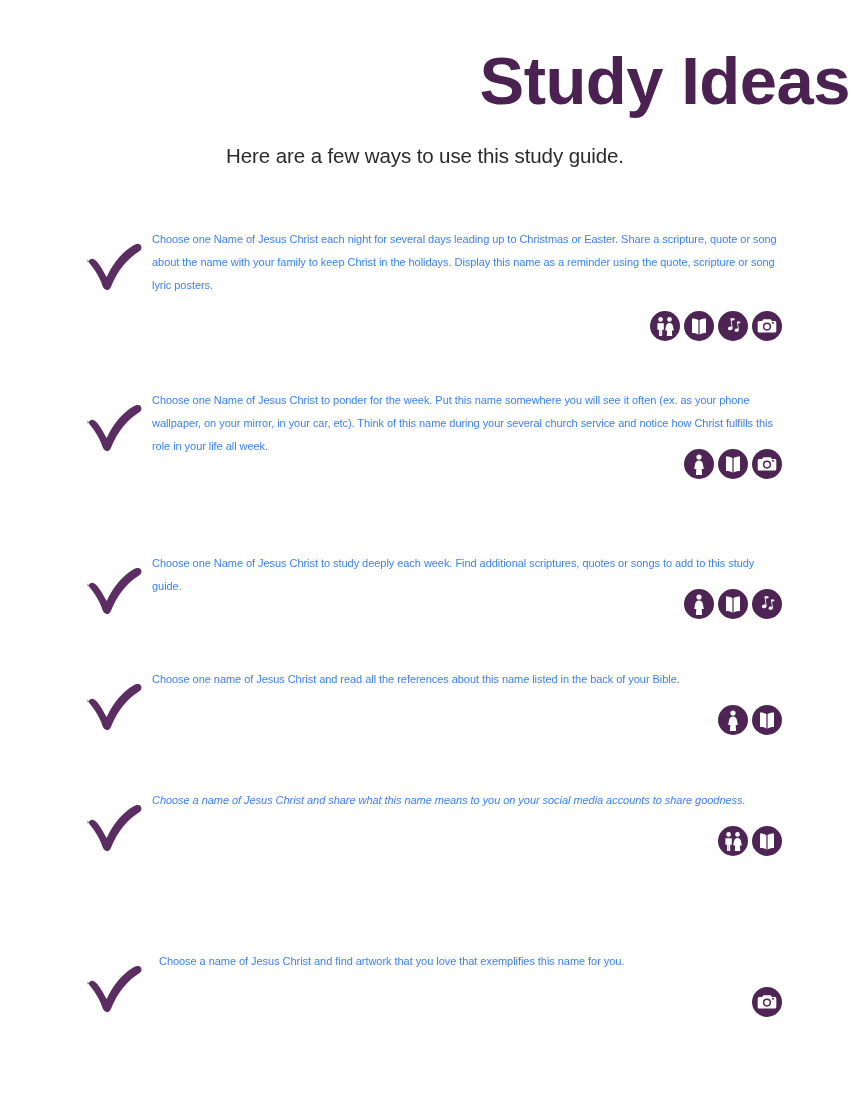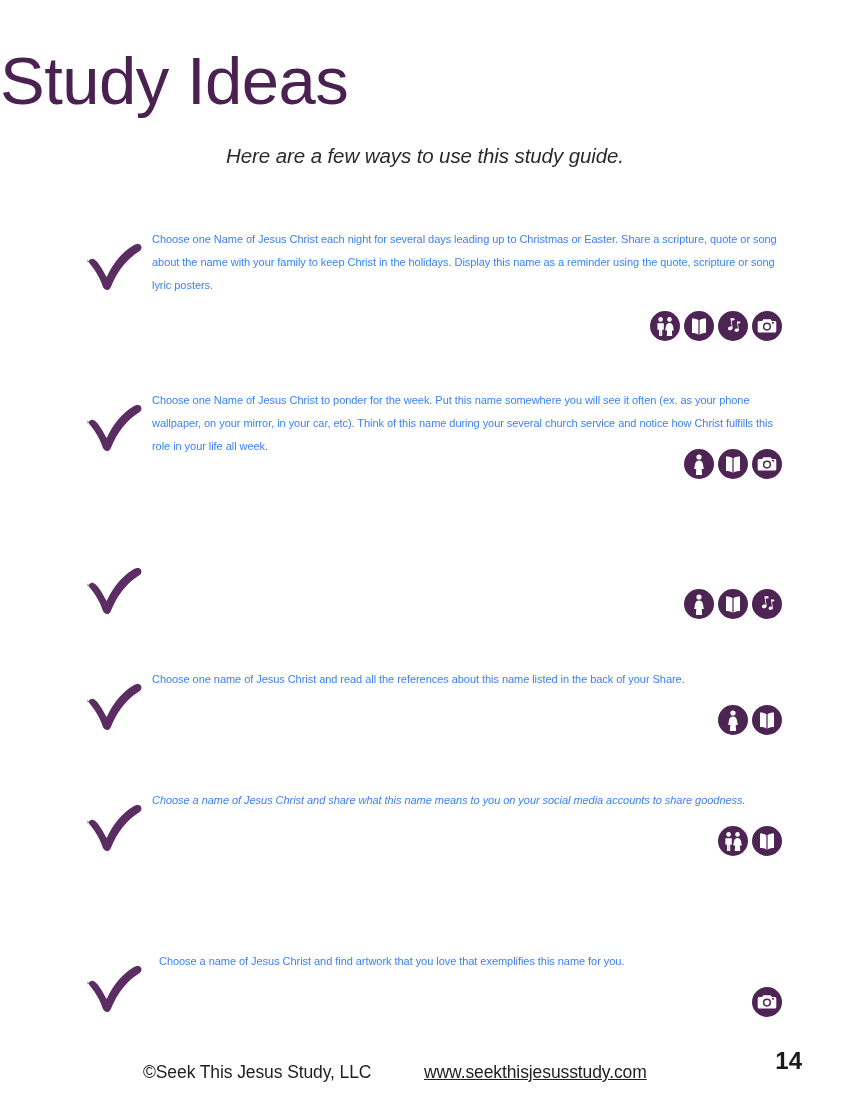--- a/index.html
+++ b/index.html
@@ -20,38 +20,37 @@
     height: 1100px;
     box-sizing: border-box;
   }
 
   
   .page-title {
     position: absolute;
     top: 46px;
     left: 0;
     width: 850px;
-    text-align: left;
+    text-align: right;
     font-size: 67px;
-    font-weight: 400;
+    font-weight: 700;
     letter-spacing: -0.5px;
     color: #4a2150;
     line-height: 1.05;
   }
   .page-subtitle {
     position: absolute;
     top: 144px;
     left: 0;
     width: 850px;
     text-align: center;
     font-size: 20.5px;
     font-weight: 400;
     color: #2b2b2b;
     letter-spacing: -0.1px;
-    font-style: italic;
   }
 
   
   .ideas {
     position: absolute;
     top: 228px;
     left: 0;
     width: 850px;
   }
   .idea-row {
@@ -223,20 +222,21 @@
           </div>
         </div>
       </div>
       <div class="idea-row" style="position: absolute; top: 324px;">
         <div class="check-wrap">
           <svg viewBox="0 0 62 56">
             <path d="M3.6 26.8c0.9-2.6 3.2-4.4 5.6-3.9 1.7 0.4 3.0 1.8 4.1 3.2 3.0 3.8 5.5 8.0 7.8 12.4 0.5 0.9 1.0 1.9 1.6 2.6 3.2-7.0 7.3-13.6 12.3-19.5 4.1-4.8 8.8-9.2 14.3-12.2 2.0-1.1 4.5-2.0 6.5-0.9 1.9 1.1 2.2 3.8 0.9 5.5-0.9 1.2-2.3 1.9-3.5 2.7-8.9 5.8-15.9 14.2-21.1 23.4-1.9 3.4-3.6 6.9-5.0 10.5-0.6 1.4-1.4 2.9-2.9 3.4-1.9 0.6-3.9-0.7-4.9-2.4-1.0-1.7-1.4-3.7-2.2-5.5-2.4-5.7-5.6-11.1-9.4-16.0-1.3-1.7-2.8-3.4-3.6-5.4-0.3-0.6-0.4-1.3-0.5-1.9z" fill="#5b2d63"></path>
           </svg>
         </div>
         <div class="idea-body" style="margin-left: 152px; width: 630px;">
+          <div class="idea-text">Choose one Name of Jesus Christ to study deeply each week. Find additional scriptures, quotes or songs to add to this study guide.</div>
           <div class="idea-icons" style="top: 37px;">
             <span class="ic">
               <svg viewBox="0 0 30 30" width="30" height="30">
                 <circle cx="15" cy="8" r="2.6" fill="white"></circle>
                 <path d="M15 11.6c2.2 0 3.6 1.4 4 3.8l0.8 4.7h-2.1l0.4 5.9h-6.2l0.4-5.9h-2.1l0.8-4.7c0.4-2.4 1.8-3.8 4-3.8z" fill="white"></path>
               </svg>
             </span>
             <span class="ic">
               <svg viewBox="0 0 30 30" width="30" height="30">
                 <path d="M15 9.6c-1.9-1.5-4.2-2-7-2v14.4c2.8 0 5.1 0.5 7 2z" fill="white"></path>
@@ -253,21 +253,21 @@
           </div>
         </div>
       </div>
       <div class="idea-row" style="position: absolute; top: 440px;">
         <div class="check-wrap">
           <svg viewBox="0 0 62 56">
             <path d="M3.6 26.8c0.9-2.6 3.2-4.4 5.6-3.9 1.7 0.4 3.0 1.8 4.1 3.2 3.0 3.8 5.5 8.0 7.8 12.4 0.5 0.9 1.0 1.9 1.6 2.6 3.2-7.0 7.3-13.6 12.3-19.5 4.1-4.8 8.8-9.2 14.3-12.2 2.0-1.1 4.5-2.0 6.5-0.9 1.9 1.1 2.2 3.8 0.9 5.5-0.9 1.2-2.3 1.9-3.5 2.7-8.9 5.8-15.9 14.2-21.1 23.4-1.9 3.4-3.6 6.9-5.0 10.5-0.6 1.4-1.4 2.9-2.9 3.4-1.9 0.6-3.9-0.7-4.9-2.4-1.0-1.7-1.4-3.7-2.2-5.5-2.4-5.7-5.6-11.1-9.4-16.0-1.3-1.7-2.8-3.4-3.6-5.4-0.3-0.6-0.4-1.3-0.5-1.9z" fill="#5b2d63"></path>
           </svg>
         </div>
         <div class="idea-body" style="margin-left: 152px; width: 630px;">
-          <div class="idea-text">Choose one name of Jesus Christ and read all the references about this name listed in the back of your Share.</div>
+          <div class="idea-text">Choose one name of Jesus Christ and read all the references about this name listed in the back of your Bible.</div>
           <div class="idea-icons" style="top: 37px;">
             <span class="ic">
               <svg viewBox="0 0 30 30" width="30" height="30">
                 <circle cx="15" cy="8" r="2.6" fill="white"></circle>
                 <path d="M15 11.6c2.2 0 3.6 1.4 4 3.8l0.8 4.7h-2.1l0.4 5.9h-6.2l0.4-5.9h-2.1l0.8-4.7c0.4-2.4 1.8-3.8 4-3.8z" fill="white"></path>
               </svg>
             </span>
             <span class="ic">
               <svg viewBox="0 0 30 30" width="30" height="30">
                 <path d="M15 9.6c-1.9-1.5-4.2-2-7-2v14.4c2.8 0 5.1 0.5 7 2z" fill="white"></path>
@@ -320,19 +320,14 @@
                 <circle cx="15" cy="15.6" r="4.1" fill="#4d2454"></circle>
                 <circle cx="15" cy="15.6" r="2.6" fill="white"></circle>
                 <rect x="19.9" y="11.1" width="2.2" height="1.4" rx="0.5" fill="#4d2454"></rect>
               </svg>
             </span>
           </div>
         </div>
       </div>
     </div>
 
-  <div class="footer">
-    <div class="footer-copy">©Seek This Jesus Study, LLC</div>
-    <div class="footer-url">www.seekthisjesusstudy.com</div>
-    <div class="page-number">14</div>
-  </div>
 
 </div>
 
 </body></html>

